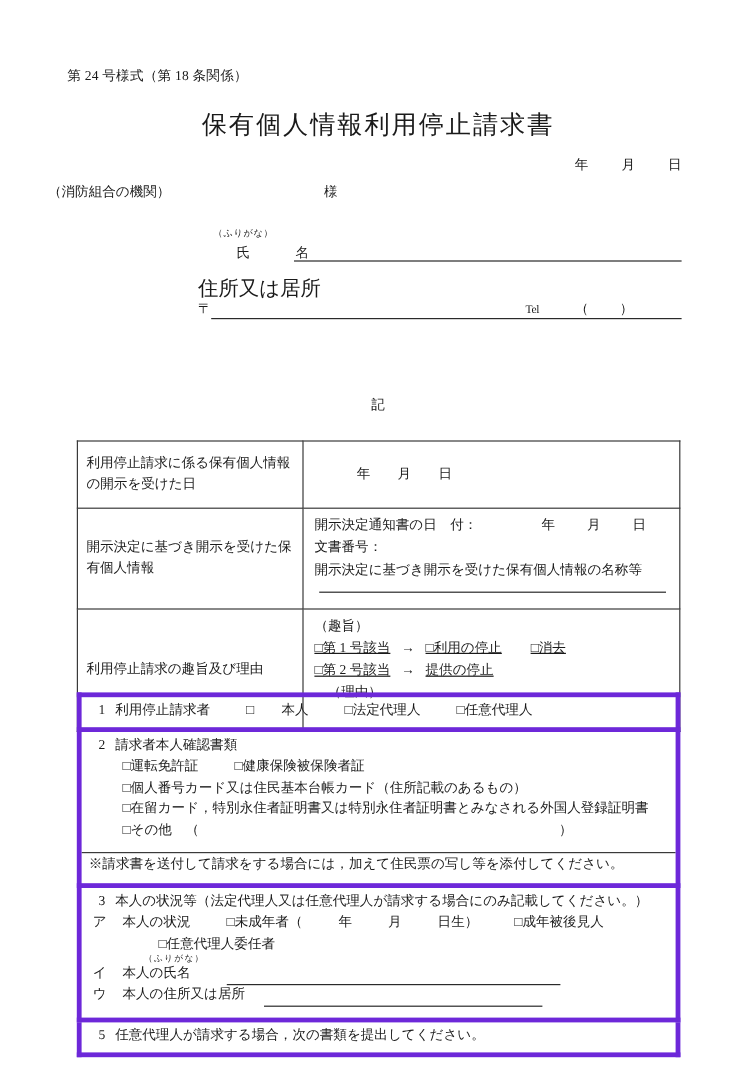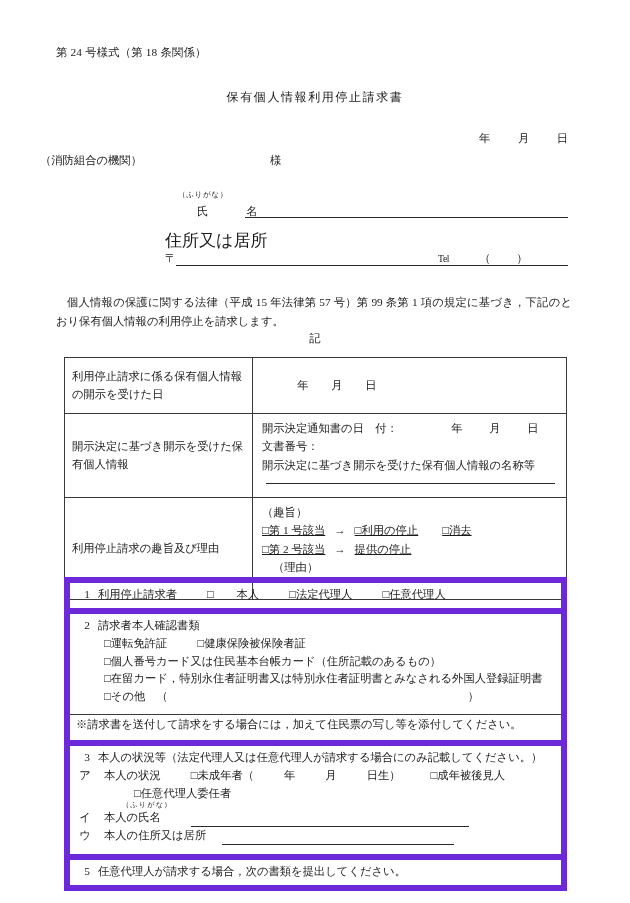--- a/index.html
+++ b/index.html
@@ -21,31 +21,31 @@
     position: absolute;
     left: 0; top: 0;
     width: 630px; height: 903px;
     overflow: hidden;
   }
 
   
   .form-no {
     position: absolute;
     left: 56px;
-    top: 44px;
+    top: 56px;
     font-size: 11.3px;
     letter-spacing: .2px;
     white-space: nowrap;
   }
   .doc-title {
     position: absolute;
     left: 0; top: 88px;
     width: 630px;
     text-align: center;
-    font-size: 12px;
+    font-size: 21px;
     letter-spacing: 1.6px;
     white-space: nowrap;
   }
   .date-line {
     position: absolute;
     right: 62px;
     top: 130px;
     font-size: 11.3px;
     white-space: nowrap;
   }
@@ -138,21 +138,21 @@
     top: 330px;
     width: 630px;
     text-align: center;
     font-size: 11.3px;
   }
 
   
   .main-table {
     position: absolute;
     left: 64px;
-    top: 357px;
+    top: 367px;
     width: 503px;
     border-collapse: collapse;
     table-layout: fixed;
     font-size: 11.3px;
   }
   .main-table td {
     border: 1px solid #3a3a3a;
     padding: 5px 7px 6px 7px;
     vertical-align: middle;
     line-height: 1.62;
@@ -186,21 +186,21 @@
   .sub-table {
     position: absolute;
     left: 64px;
     top: 577px;
     width: 503px;
     border-collapse: collapse;
     table-layout: fixed;
     font-size: 11.3px;
   }
   .sub-table td {
-    border: 6px solid #6d28d9;
+    border: 4px solid #6d28d9;
     padding: 3px 6px 4px 6px;
     vertical-align: top;
     line-height: 1.58;
     margin-left: 12px;
   }
   .num {
     display: inline-block;
     width: 22px;
     text-align: center;
   }
@@ -265,21 +265,20 @@
   <div class="name-rule"></div>
 
   <div class="addr-label">住所又は居所</div>
   <div class="zip-mark">〒</div>
   <div class="addr-rule"></div>
 
   <div class="tel-line">
     <span class="tel-word">Tel</span><span class="gapl"></span><span>（</span><span class="paren-gap"></span><span>）</span>
   </div>
 
-  <div class="statute">個人情報の保護に関する法律（平成 15 年法律第 57 号）第 99 条第 1 項の規定に基づき，下記のとおり保有個人情報の利用停止を請求します。</div>
   <div class="ki-mark">記</div>
 
   <table class="main-table">
     <tbody>
       <tr>
         <td class="lbl">利用停止請求に係る保有個人情報の開示を受けた日</td>
         <td class="val row-tall-1">
           <span class="wareki">
             <span class="wareki-lead"></span><span class="g">年</span><span class="g">月</span><span class="g">日</span>
           </span>

